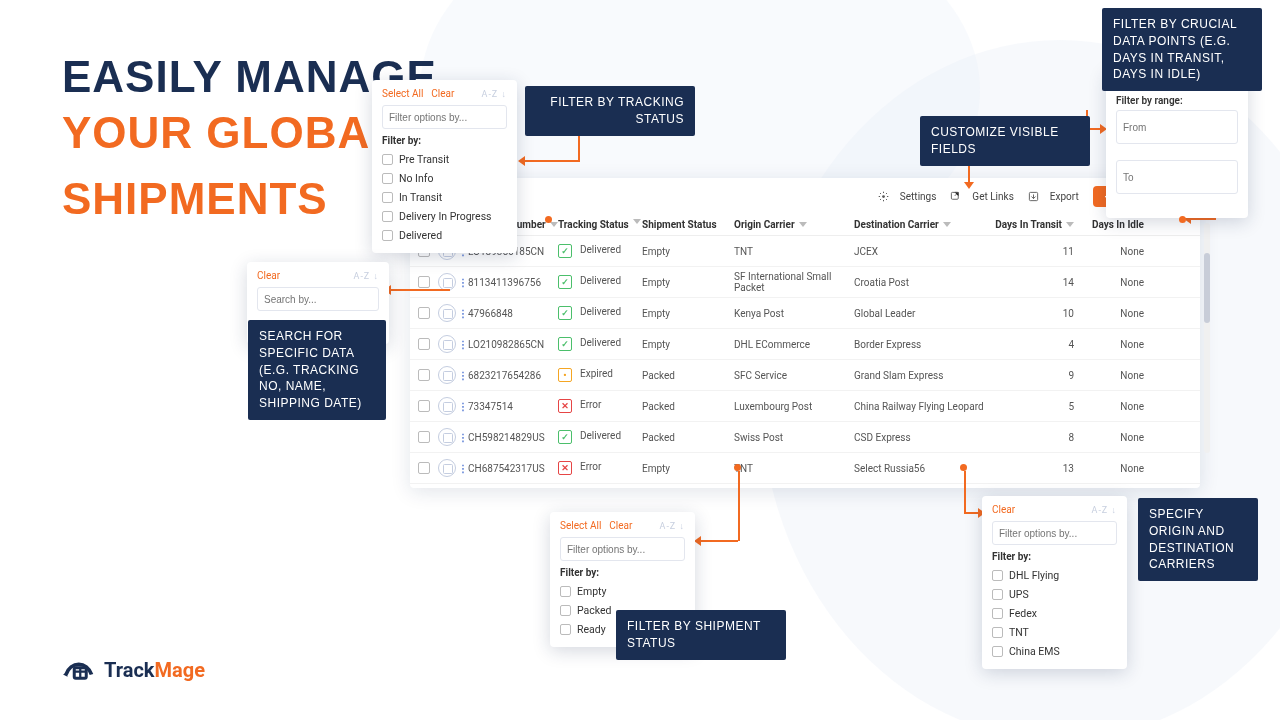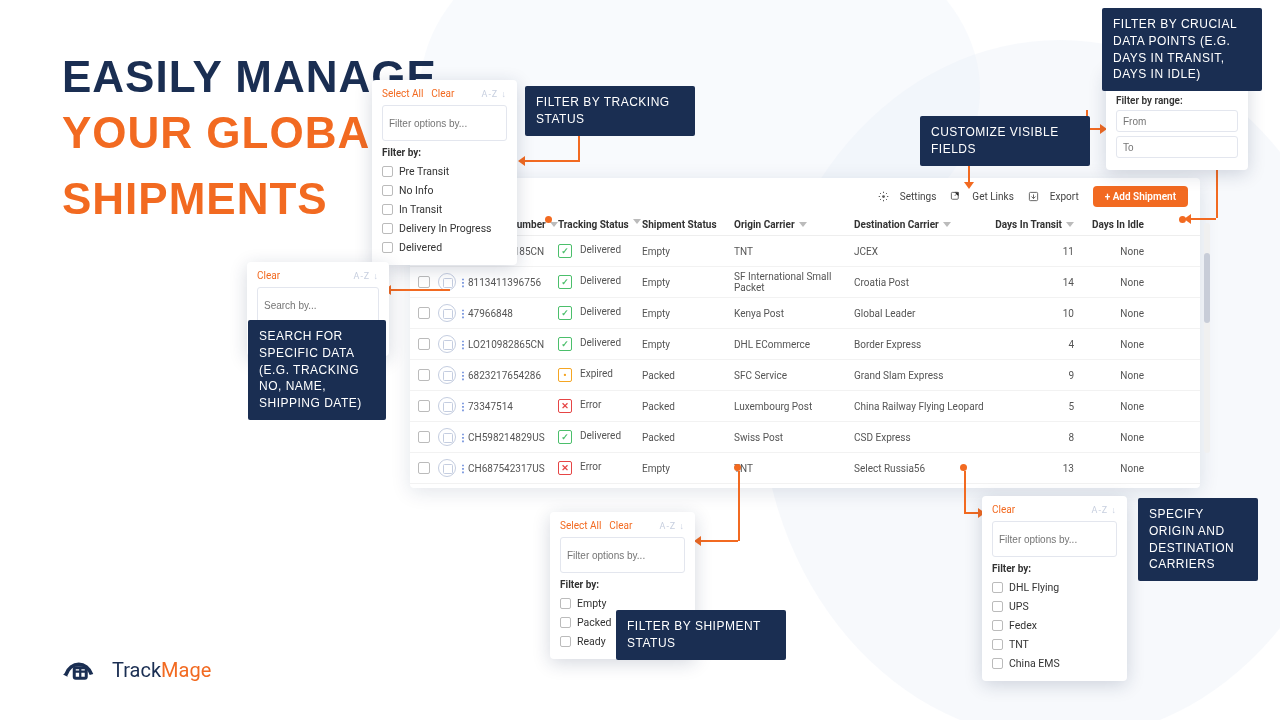--- a/index.html
+++ b/index.html
@@ -14,21 +14,21 @@
   .bg-blob { position:absolute; right:-80px; top:40px; width:600px; height:700px; background:#e8eef7; border-radius:50%; opacity:.35; z-index:0;}
   .bg-blob2{ position:absolute; left:420px; top:-100px; width:560px; height:380px; background:#e8eef7; border-radius:50%; opacity:.3; z-index:0;}
 
   .headline { position:absolute; left:62px; top:52px; z-index:2; font-family: Liberation Sans, sans-serif; letter-spacing:1px;}
   .headline .l1 { font-size:44px; font-weight:800; color:#1a2e52; text-transform:uppercase; }
   .headline .l2 { font-size:44px; font-weight:800; color:#f26a21; text-transform:uppercase; margin-top:6px;}
   .headline .l3 { font-size:44px; font-weight:800; color:#f26a21; text-transform:uppercase; margin-top:16px;}
 
   .logo { position:absolute; left:60px; bottom:32px; z-index:3; display:flex; align-items:center; gap:8px;}
   .logo .ic { width:36px; height:36px; color:#1a2e52;}
-  .logo .txt { font-size:20px; font-weight:400; color:#1a2e52;margin-left:8px;}
+  .logo .txt { font-size:20px; font-weight:700; color:#1a2e52;}
   .logo .txt .acc{ color:#f26a21;}
 
   
   .table-panel {
     position:absolute; left:410px; top:178px; width:790px; height:310px;
     background:#fff; border-radius:4px; box-shadow:0 4px 20px rgba(20,40,80,.12);
     z-index:4; font-size:10.5px; color:#555;
   }
   .tp-toolbar { position:absolute; right:12px; top:8px; display:flex; align-items:center; gap:14px;}
   .tp-btn { display:flex; align-items:center; gap:11px; font-size:10px; color:#444; cursor:pointer;}
@@ -67,27 +67,27 @@
 
   
   .pop {
     position:absolute; background:#fff; border-radius:4px;
     box-shadow:0 4px 18px rgba(20,40,80,.18); z-index:6; padding:8px 10px;
   }
   .pop .hdr{display:flex;gap:8px;font-size:10px;margin-bottom:6px;align-items:center;}
   .pop .hdr .sa{color:#f26a21;cursor:pointer;}
   .pop .hdr .cl{color:#f26a21;cursor:pointer;}
   .pop .hdr .az{margin-left:auto;color:#c7cfdf;font-size:9px;letter-spacing:1px;}
-  .pop .inp{display:flex;align-items:center;border:1px solid #e3e6ee;border-radius:3px;height:36px;padding:0 6px;margin-bottom:6px;}
+  .pop .inp{display:flex;align-items:center;border:1px solid #e3e6ee;border-radius:3px;height:24px;padding:0 6px;margin-bottom:6px;}
   .pop .inp input{border:none;outline:none;flex:1;font-size:10px;color:#888;background:transparent;}
   .pop .inp .search{width:12px;height:12px;color:#333;}
   .pop .lab{font-size:10px;font-weight:700;color:#333;margin:4px 0;}
   .pop .opt{display:flex;align-items:center;gap:6px;font-size:10.5px;color:#333;padding:3px 0;}
   .pop .opt .cb{width:11px;height:11px;margin:0;}
-  .pop .inp2{border:1px solid #e3e6ee;border-radius:3px;height:22px;padding:0 6px;margin-bottom:4px; display:flex;align-items:center;}
+  .pop .inp2{border:1px solid #e3e6ee;border-radius:3px;height:34px;padding:0 6px;margin-bottom:16px; display:flex;align-items:center;}
   .pop .inp2 input{border:none;outline:none;width:100%;font-size:10px;color:#aaa;background:transparent;}
 
   
   .callout {
     position:absolute; background:#1a2e52; color:#fff; font-family:Impact,"Arial Black",sans-serif;
     font-size:12px; letter-spacing:.5px; padding:8px 11px; line-height:1.4; z-index:7;
     text-transform:uppercase; border-radius:2px; max-width:170px;
   }
 
   
@@ -443,21 +443,21 @@
     </div>
   <div class="lab" style="font-weight:600">Filter by range:</div>
   <div class="inp2">
       <input placeholder="From" style="">
     </div>
   <div class="inp2">
       <input placeholder="To" style="">
     </div>
 </div>
 
-<div class="callout" style="left:525px;top:86px;">Filter by tracking status</div>
+<div class="callout" style="left:525px;top:86px;text-align:right;">Filter by tracking status</div>
 <div class="callout" style="left:920px;top:116px;">Customize visible  fields</div>
 <div class="callout" style="left:1102px;top:8px;max-width:160px;">Filter by crucial data points (e.g. Days in Transit, Days in Idle)</div>
 <div class="callout" style="left:248px;top:320px;max-width:138px;">Search for specific data (e.g. tracking No, name, shipping date)</div>
 <div class="callout" style="left:616px;top:610px;">Filter by shipment status</div>
 <div class="callout" style="left:1138px;top:498px;max-width:120px;">Specify Origin and Destination carriers</div>
 
 <div class="dot" style="left:545px;top:216px;"></div>
 <div class="dot" style="left:734px;top:464px;"></div>
 <div class="dot" style="left:960px;top:464px;"></div>
 <div class="dot" style="left:1179px;top:216px;"></div>

